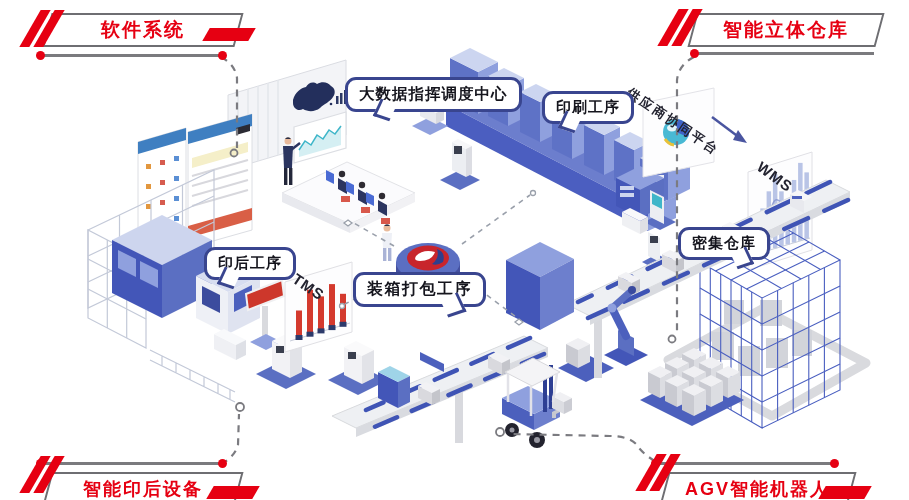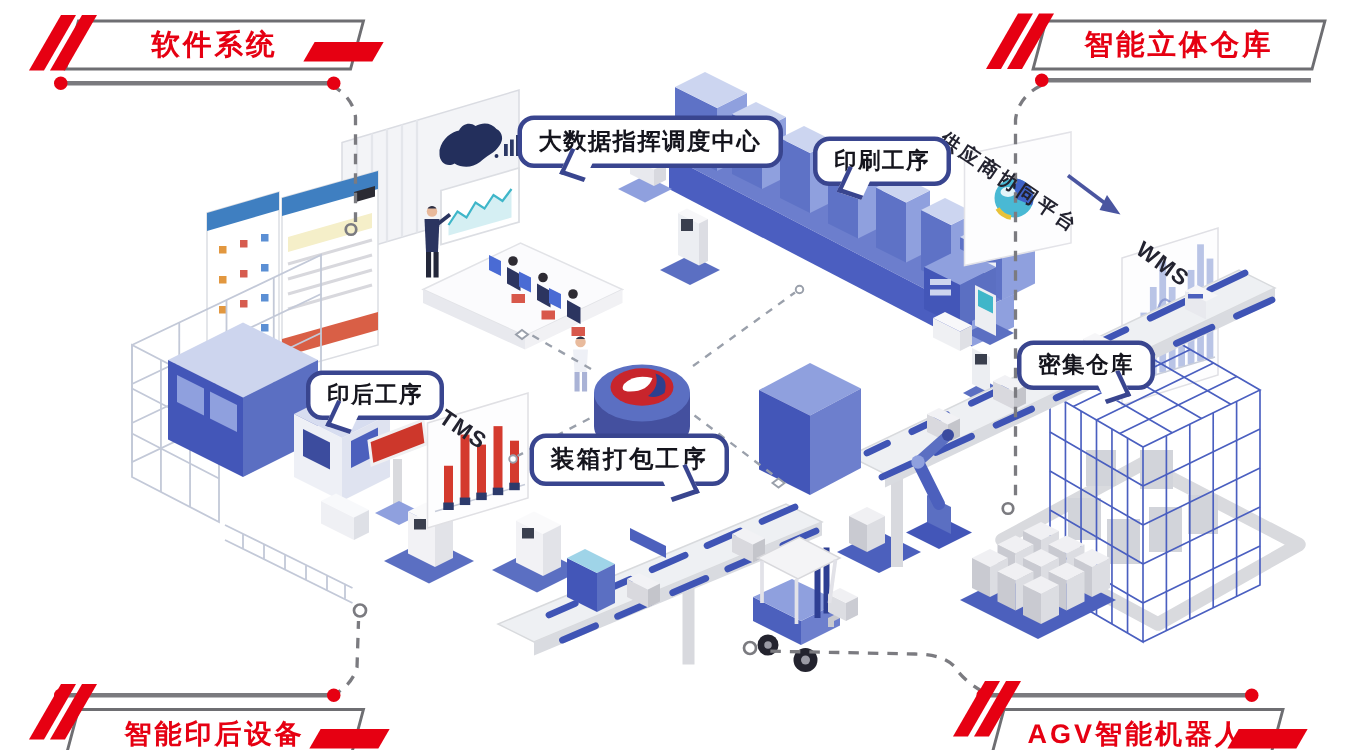--- a/index.html
+++ b/index.html
@@ -535,21 +535,21 @@
   <i class="tail tail-dl" style="left:16px"></i>
 </div>
 <div class="callout" style="left:204px;top:247px">
   <span>印后工序</span>
   <i class="tail tail-dl" style="left:13px"></i>
 </div>
 <div class="callout" style="left:678px;top:227px">
   <span>密集仓库</span>
   <i class="tail tail-dr" style="right:16px"></i>
 </div>
-<div class="callout" style="left:353px;top:289px;font-size:16px;letter-spacing:1.5px">
+<div class="callout" style="left:353px;top:272px;font-size:16px;letter-spacing:1.5px">
   <span>装箱打包工序</span>
   <i class="tail tail-dr" style="right:20px;width:17px;height:17px;bottom:-11px"></i>
 </div>
 
 <div class="iso-label" style="left:633px;top:84px;font-size:13px;letter-spacing:2.5px;transform:rotate(34deg)">供应商协同平台</div>
 <div class="iso-label" style="left:764px;top:158px;font-size:15px;letter-spacing:1px;transform:rotate(36deg)">WMS</div>
 <div class="iso-label" style="left:299px;top:270px;font-size:15px;letter-spacing:1px;transform:rotate(34deg)">TMS</div>
 
 </div>
 

